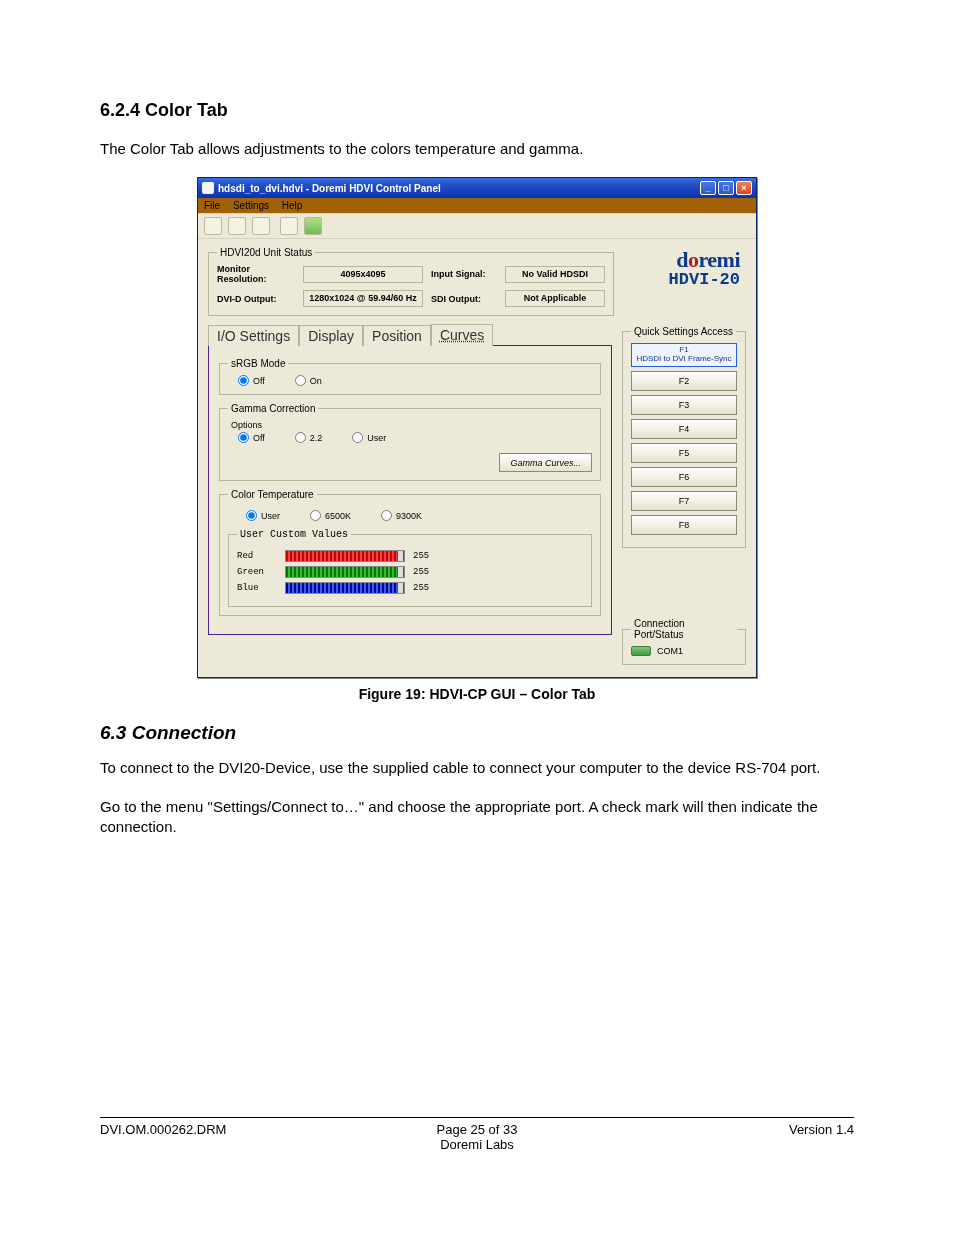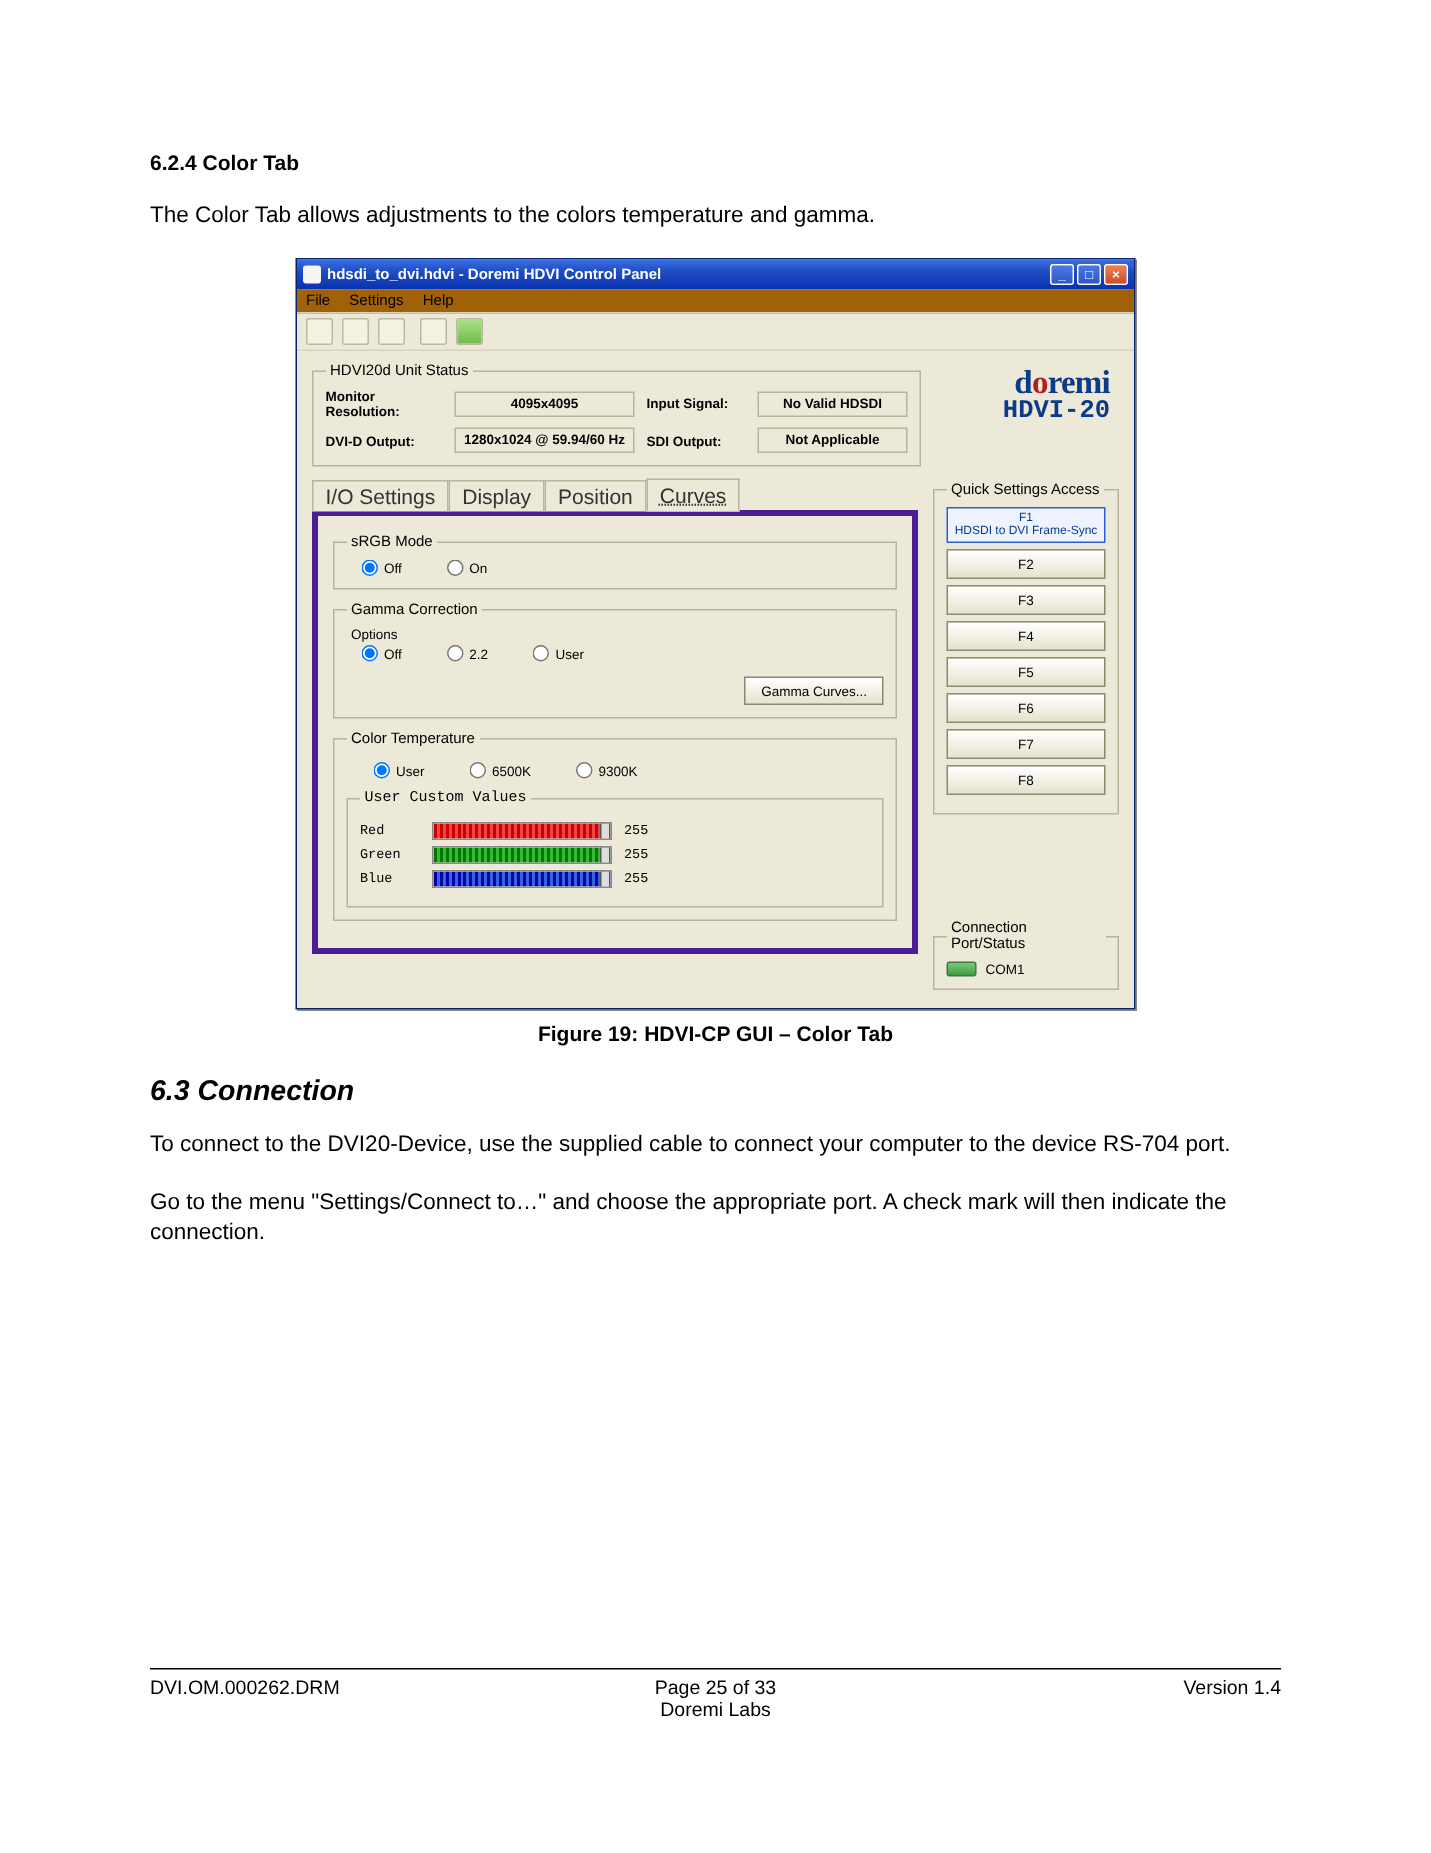--- a/index.html
+++ b/index.html
@@ -9,21 +9,21 @@
     font-family: Arial, Helvetica, sans-serif;
     background: #fff;
     width: 954px;
   }
   .page {
     padding: 100px 100px 40px 100px;
     min-height: 1235px;
     position: relative;
   }
   .section-heading {
-    font-size: 14px;
+    font-size: 18px;
     font-weight: bold;
     margin: 0 0 18px 0;
   }
   .body-text {
     font-size: 15px;
     margin: 0 0 18px 0;
     line-height: 1.35;
   }
   .subsection-heading {
     font-size: 19px;
@@ -189,40 +189,41 @@
     position: relative;
     color: #333;
   }
   .tab.active {
     background: #ece9d8;
     border-bottom: 1px solid #ece9d8;
     z-index: 2;
     text-decoration: underline dotted;
   }
   .tabpanel {
-    border: 4px solid #4c1d95;
+    border: 1px solid #4c1d95;
     padding: 10px;
     min-height: 290px;
   }
 
   .radio-row { display: flex; gap: 30px; align-items: center; font-size: 9px; }
   .radio-row label { display: flex; align-items: center; gap: 4px; }
   .radio-row input[type=radio] { width: 11px; height: 11px; margin:0; }
 
   .btn {
     border: 1px solid #8a8a6e;
     background: linear-gradient(#fff,#e6e2cf);
     height: 19px;
     font-size: 9px;
     padding: 0 10px;
     display: inline-flex;
     align-items: center;
     justify-content: center;
     color: #000;
     margin: 0;
+    font-style: italic;
   }
 
   .slider-row {
     display: grid;
     grid-template-columns: 40px 120px 30px;
     align-items: center;
     gap: 8px;
     margin: 4px 0;
     font-size: 9px;
   }

